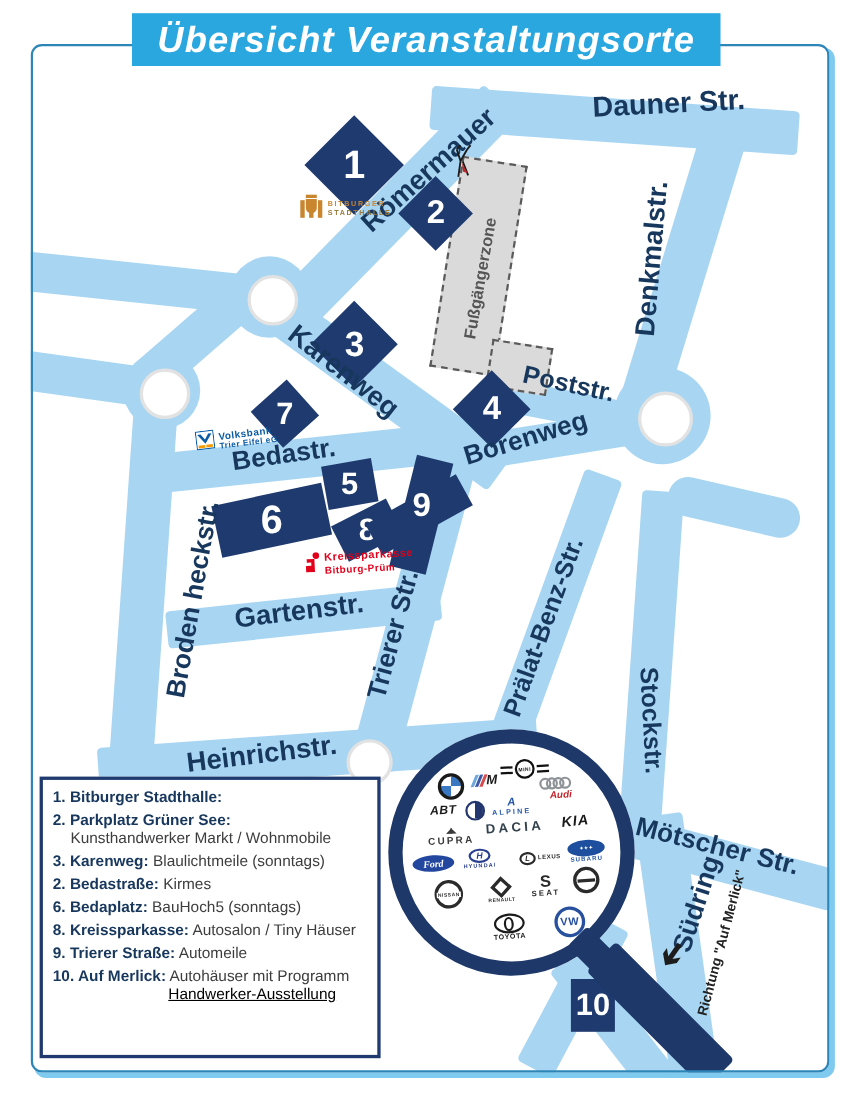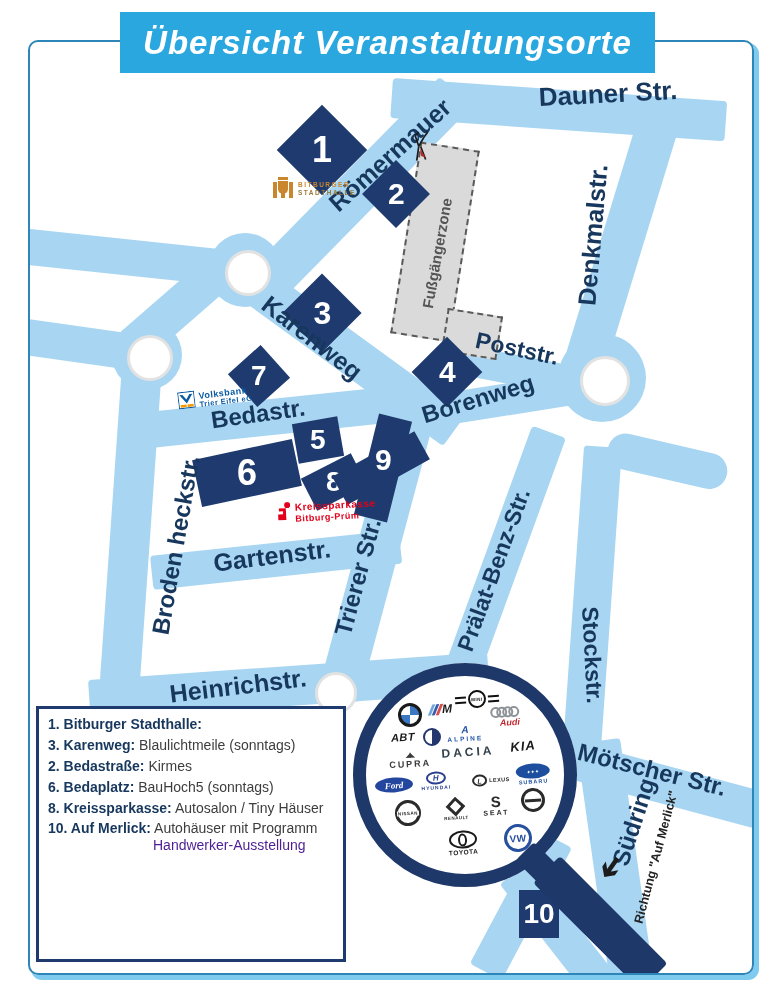--- a/index.html
+++ b/index.html
@@ -13,22 +13,22 @@
   .marker{position:absolute;background:#1E3A6E;color:#fff;font-weight:700;display:flex;
           align-items:center;justify-content:center;z-index:4;}
   .mbar{position:absolute;background:#1E3A6E;z-index:4;}
   .grayzone{position:absolute;background:#DADADA;border:2px dashed #5a5a5a;z-index:2;}
   .legend{position:absolute;left:36px;top:706px;width:310px;height:256px;background:#fff;
           border:3px solid #1E3A6E;z-index:8;padding:7px 9px;box-sizing:border-box;}
   .lg-item{margin:0 0 4.5px 0;font-size:14px;line-height:1.17;}
   .lg-label{color:#17375D;font-weight:700;}
   .lg-desc{color:#3d3d3d;}
   .lg-item.stack .lg-desc{display:block;padding-left:16px;}
-  .lg-desc2{display:block;color:#4c1d95;padding-left:105px;}
-  .banner{position:absolute;left:120px;top:12px;width:535px;height:61px;background:#2BA7E0;
+  .lg-desc2{display:block;color:#000000;padding-left:105px;text-decoration:underline;}
+  .banner{position:absolute;left:120px;top:12px;width:535px;height:48px;background:#2BA7E0;
           z-index:50;display:flex;align-items:center;justify-content:center;}
   .banner span{color:#fff;font-size:33px;font-weight:700;font-style:italic;letter-spacing:1px;}
   .map-frame{position:absolute;left:28px;top:40px;width:722px;height:931px;border:2px solid #2E86B8;
           border-radius:10px;box-shadow:4px 4px 0 1px #7FCBF0;pointer-events:none;z-index:40;}
   .lens-bg{position:absolute;left:353px;top:663px;width:224px;height:224px;border-radius:50%;
           background:#fff;z-index:20;overflow:hidden;}
   .lens-ring{position:absolute;left:353px;top:663px;width:224px;height:224px;border-radius:50%;
           border:13px solid #1D3869;box-sizing:border-box;z-index:22;pointer-events:none;}
   .handle{position:absolute;background:#1D3869;transform-origin:0 0;z-index:23;border-radius:4px;}
   .brand{position:absolute;display:flex;flex-direction:column;align-items:center;z-index:21;
@@ -278,24 +278,26 @@
             <span class="tinytxt" style="font-size:10px;color:#27509E">VW</span>
           </span>
       </div>
     </div>
     <div class="lens-ring"></div>
     <div class="handle" style="left:534px;top:842px;width:46px;height:26px;transform:rotate(45deg)"></div>
     <div class="handle" style="left:560px;top:856px;width:152px;height:38px;transform:rotate(45deg)"></div>
 
     <div class="legend">
       <div class="lg-item stack"><span class="lg-label">1. Bitburger Stadthalle:</span></div>
+      <div class="lg-item stack"><span class="lg-label">2. Parkplatz Grüner See:</span><span class="lg-desc">Kunsthandwerker Markt / Wohnmobile</span></div>
       <div class="lg-item"><span class="lg-label">3. Karenweg:</span> <span class="lg-desc">Blaulichtmeile (sonntags)</span></div>
       <div class="lg-item"><span class="lg-label">2. Bedastraße:</span> <span class="lg-desc">Kirmes</span></div>
       <div class="lg-item"><span class="lg-label">6. Bedaplatz:</span> <span class="lg-desc">BauHoch5 (sonntags)</span></div>
       <div class="lg-item"><span class="lg-label">8. Kreissparkasse:</span> <span class="lg-desc">Autosalon / Tiny Häuser</span></div>
+      <div class="lg-item"><span class="lg-label">9. Trierer Straße:</span> <span class="lg-desc">Automeile</span></div>
       <div class="lg-item"><span class="lg-label">10. Auf Merlick:</span> <span class="lg-desc">Autohäuser mit Programm</span><span class="lg-desc2">Handwerker-Ausstellung</span></div>
     </div>
 
   </div>
 
   <div class="map-frame"></div>
   <div class="banner">
     <span>Übersicht Veranstaltungsorte</span>
   </div>
 </div>

